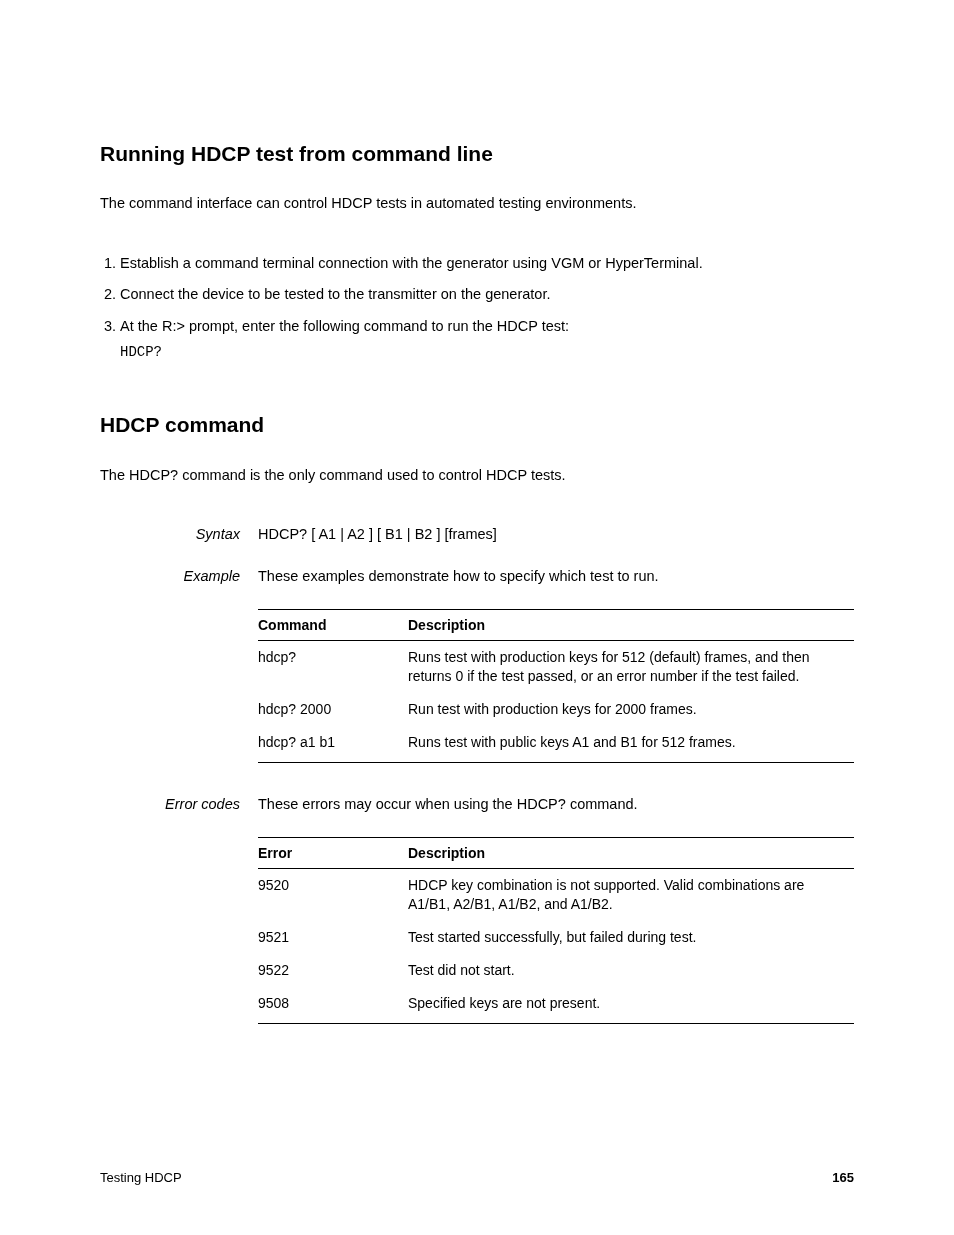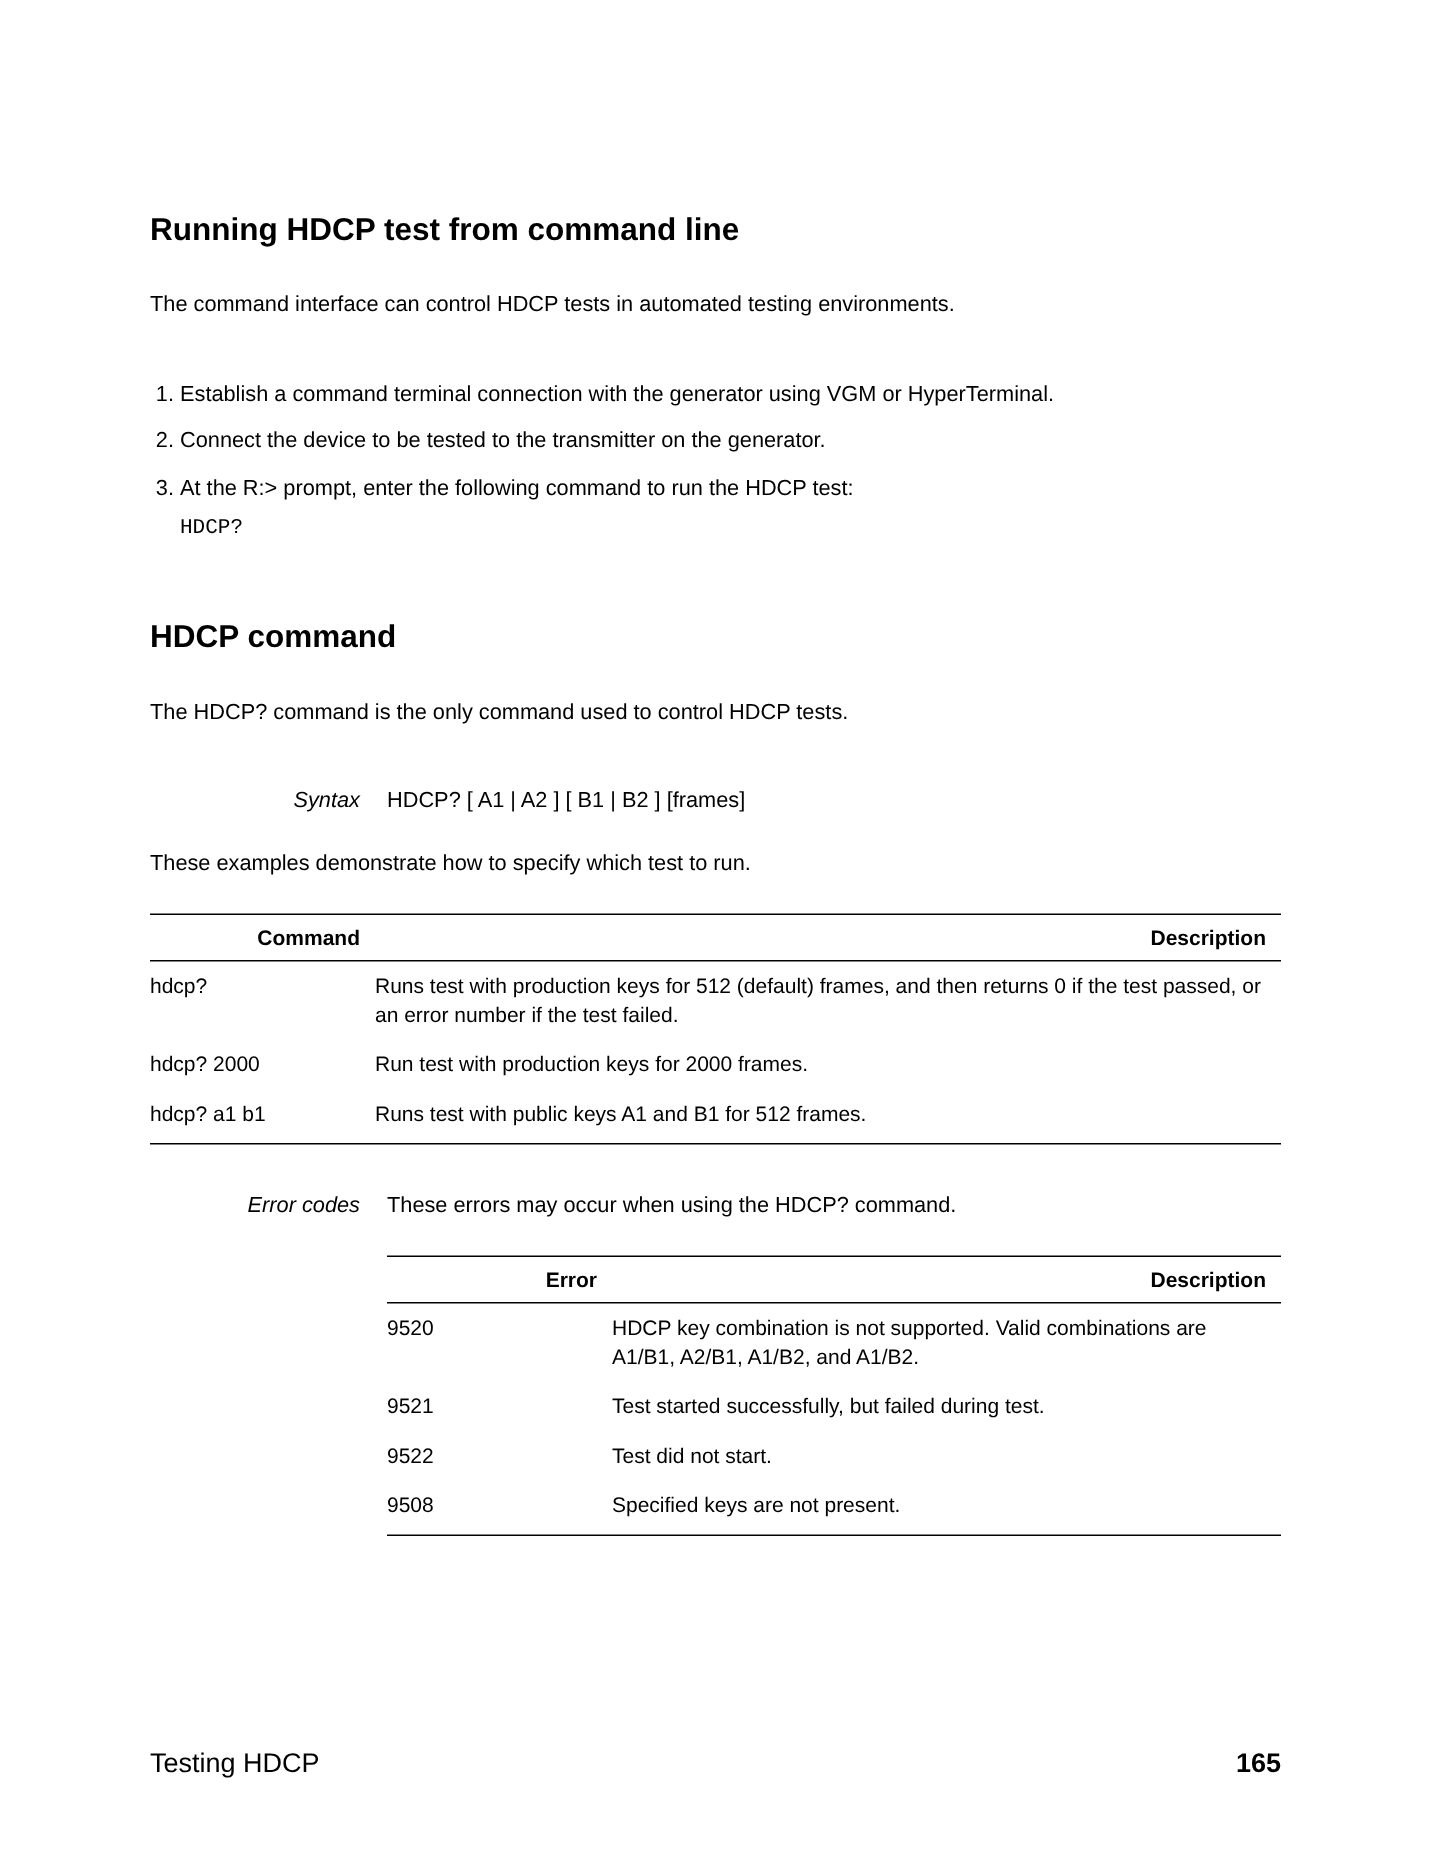--- a/index.html
+++ b/index.html
@@ -60,21 +60,21 @@
   }
   .italic {
   }
   table.data {
     width: 100%;
     border-collapse: collapse;
     margin-top: 22px;
     margin-bottom: 10px;
   }
   table.data th {
-    text-align: right;
+    text-align: left;
     font-weight: bold;
     border-top: 1px solid #000;
     border-bottom: 1px solid #000;
     padding: 6px 10px 6px 0;
     font-size: 14px;
   }
   table.data td {
     padding: 7px 10px 7px 0;
     vertical-align: top;
     font-size: 14px;
@@ -83,21 +83,21 @@
     border-bottom: 1px solid #000;
     padding-bottom: 10px;
   }
   .col-cmd { width: 140px; }
   .col-err { width: 140px; }
   .footer {
     position: absolute;
     bottom: 48px;
     left: 100px;
     right: 100px;
-    font-size: 18px;
+    font-size: 13px;
     color: #000;
   }
   .footer .right {
     float: right;
     font-weight: bold;
     text-align: center;
   }
 </style>
 </head>
 <body>
@@ -124,20 +124,21 @@
     <div class="entry">
       <div class="entry-label">Syntax</div>
       <div class="entry-content">
         <div>
           <span>HDCP? [ A1 | A2 ] [ B1 | B2 ] [</span><span class="italic">frames</span><span>]</span>
         </div>
       </div>
     </div>
 
     <div class="entry">
+      <div class="entry-label">Example</div>
       <div class="entry-content">
         <div>These examples demonstrate how to specify which test to run.</div>
         <table class="data">
           <thead>
             <tr>
               <th class="col-cmd">Command</th>
               <th>Description</th>
             </tr>
           </thead>
           <tbody>

